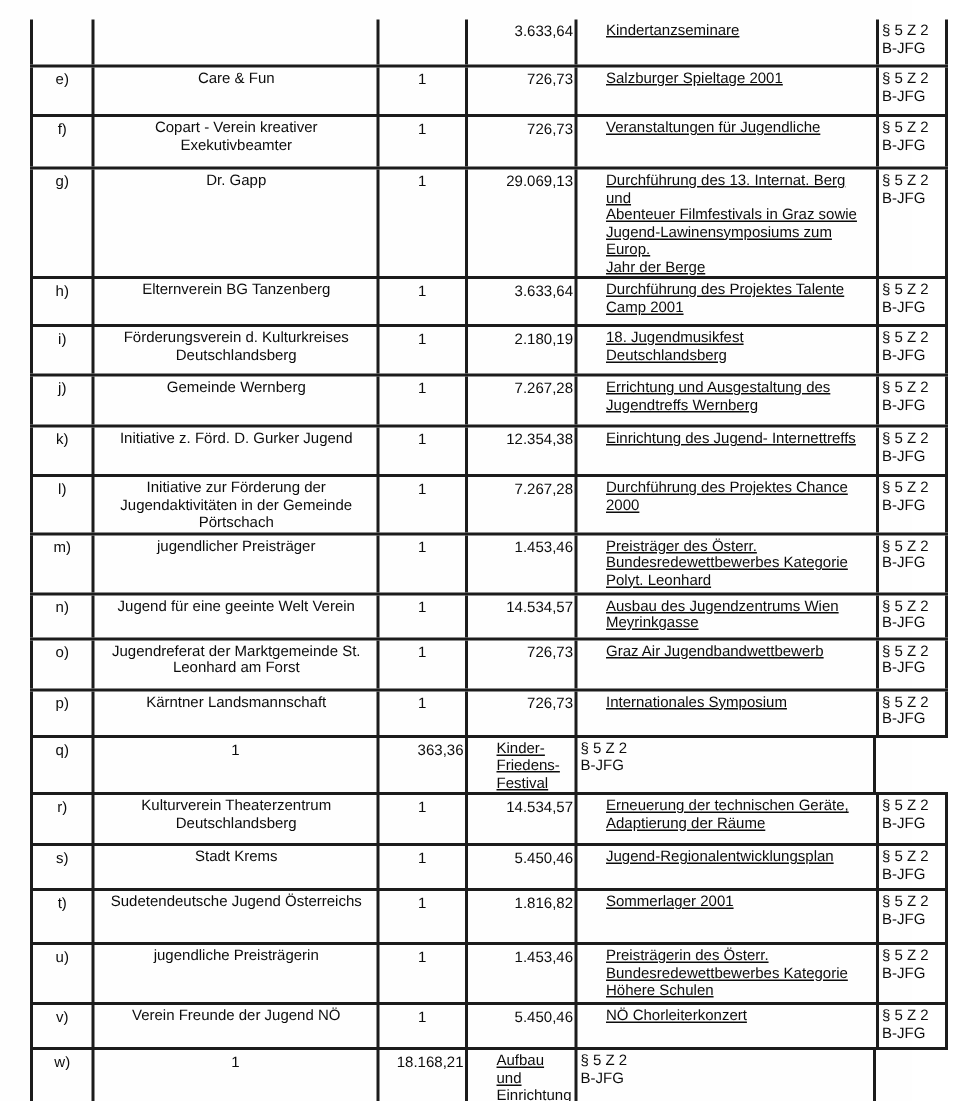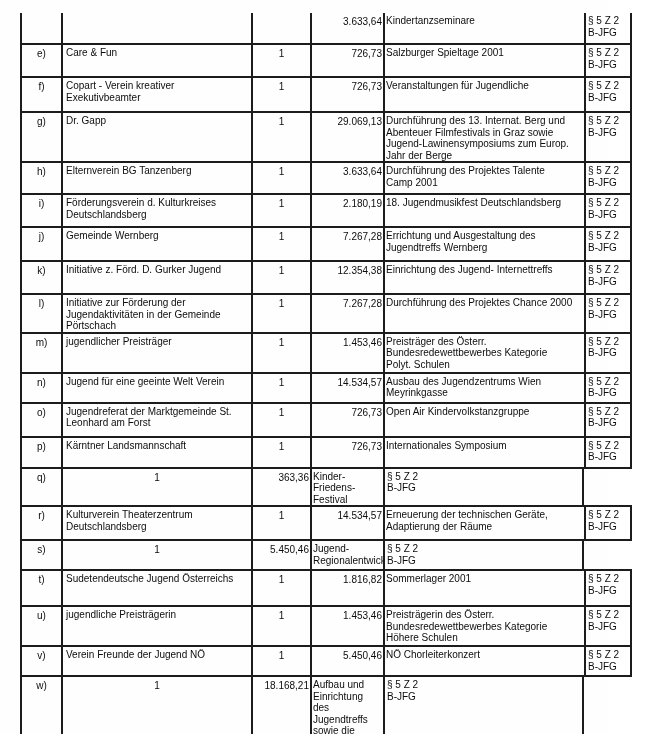--- a/index.html
+++ b/index.html
@@ -41,34 +41,36 @@
     border-right: 2px solid #1c1c1c;
   }
   .c-letter {
     text-align: center;
     padding-top: 3px;
   }
   .c-name {
     padding-left: 3px;
     padding-right: 2px;
     white-space: pre-line;
+    text-align: center;
   }
   .c-count {
     text-align: center;
     padding-top: 3px;
   }
   .c-amount {
     text-align: right;
     padding-right: 1px;
     padding-top: 3px;
   }
   .c-purpose {
-    padding-left: 1px;
+    padding-left: 19px;
     padding-right: 10px;
     white-space: pre-line;
+    text-decoration: underline;
   }
   .c-ref {
     padding-left: 2px;
   }
   .c-ref span {
     display: block;
   }
 </style>
 </head>
 <body>
@@ -192,21 +194,21 @@
     </div>
   </div>
 
   <div class="row" style="min-height: 40px;">
     <div class="cell c-letter">m)</div>
     <div class="cell c-name">jugendlicher Preisträger</div>
     <div class="cell c-count">1</div>
     <div class="cell c-amount">1.453,46</div>
     <div class="cell c-purpose">Preisträger des Österr.
 Bundesredewettbewerbes Kategorie
-Polyt. Schulen</div>
+Polyt. Leonhard</div>
     <div class="cell c-ref">
       <span>§ 5 Z 2</span>
       <span>B-JFG</span>
     </div>
   </div>
 
   <div class="row" style="min-height: 30px;">
     <div class="cell c-letter">n)</div>
     <div class="cell c-name">Jugend für eine geeinte Welt Verein</div>
     <div class="cell c-count">1</div>
@@ -218,21 +220,21 @@
       <span>B-JFG</span>
     </div>
   </div>
 
   <div class="row" style="min-height: 34px;">
     <div class="cell c-letter">o)</div>
     <div class="cell c-name">Jugendreferat der Marktgemeinde St.
 Leonhard am Forst</div>
     <div class="cell c-count">1</div>
     <div class="cell c-amount">726,73</div>
-    <div class="cell c-purpose">Open Air Kindervolkstanzgruppe</div>
+    <div class="cell c-purpose">Graz Air Jugendbandwettbewerb</div>
     <div class="cell c-ref">
       <span>§ 5 Z 2</span>
       <span>B-JFG</span>
     </div>
   </div>
 
   <div class="row" style="min-height: 31px;">
     <div class="cell c-letter">p)</div>
     <div class="cell c-name">Kärntner Landsmannschaft</div>
     <div class="cell c-count">1</div>
@@ -264,20 +266,21 @@
     <div class="cell c-purpose">Erneuerung der technischen Geräte,
 Adaptierung der Räume</div>
     <div class="cell c-ref">
       <span>§ 5 Z 2</span>
       <span>B-JFG</span>
     </div>
   </div>
 
   <div class="row" style="min-height: 30px;">
     <div class="cell c-letter">s)</div>
+    <div class="cell c-name">Stadt Krems</div>
     <div class="cell c-count">1</div>
     <div class="cell c-amount">5.450,46</div>
     <div class="cell c-purpose">Jugend-Regionalentwicklungsplan</div>
     <div class="cell c-ref">
       <span>§ 5 Z 2</span>
       <span>B-JFG</span>
     </div>
   </div>
 
   <div class="row" style="min-height: 36px;">

